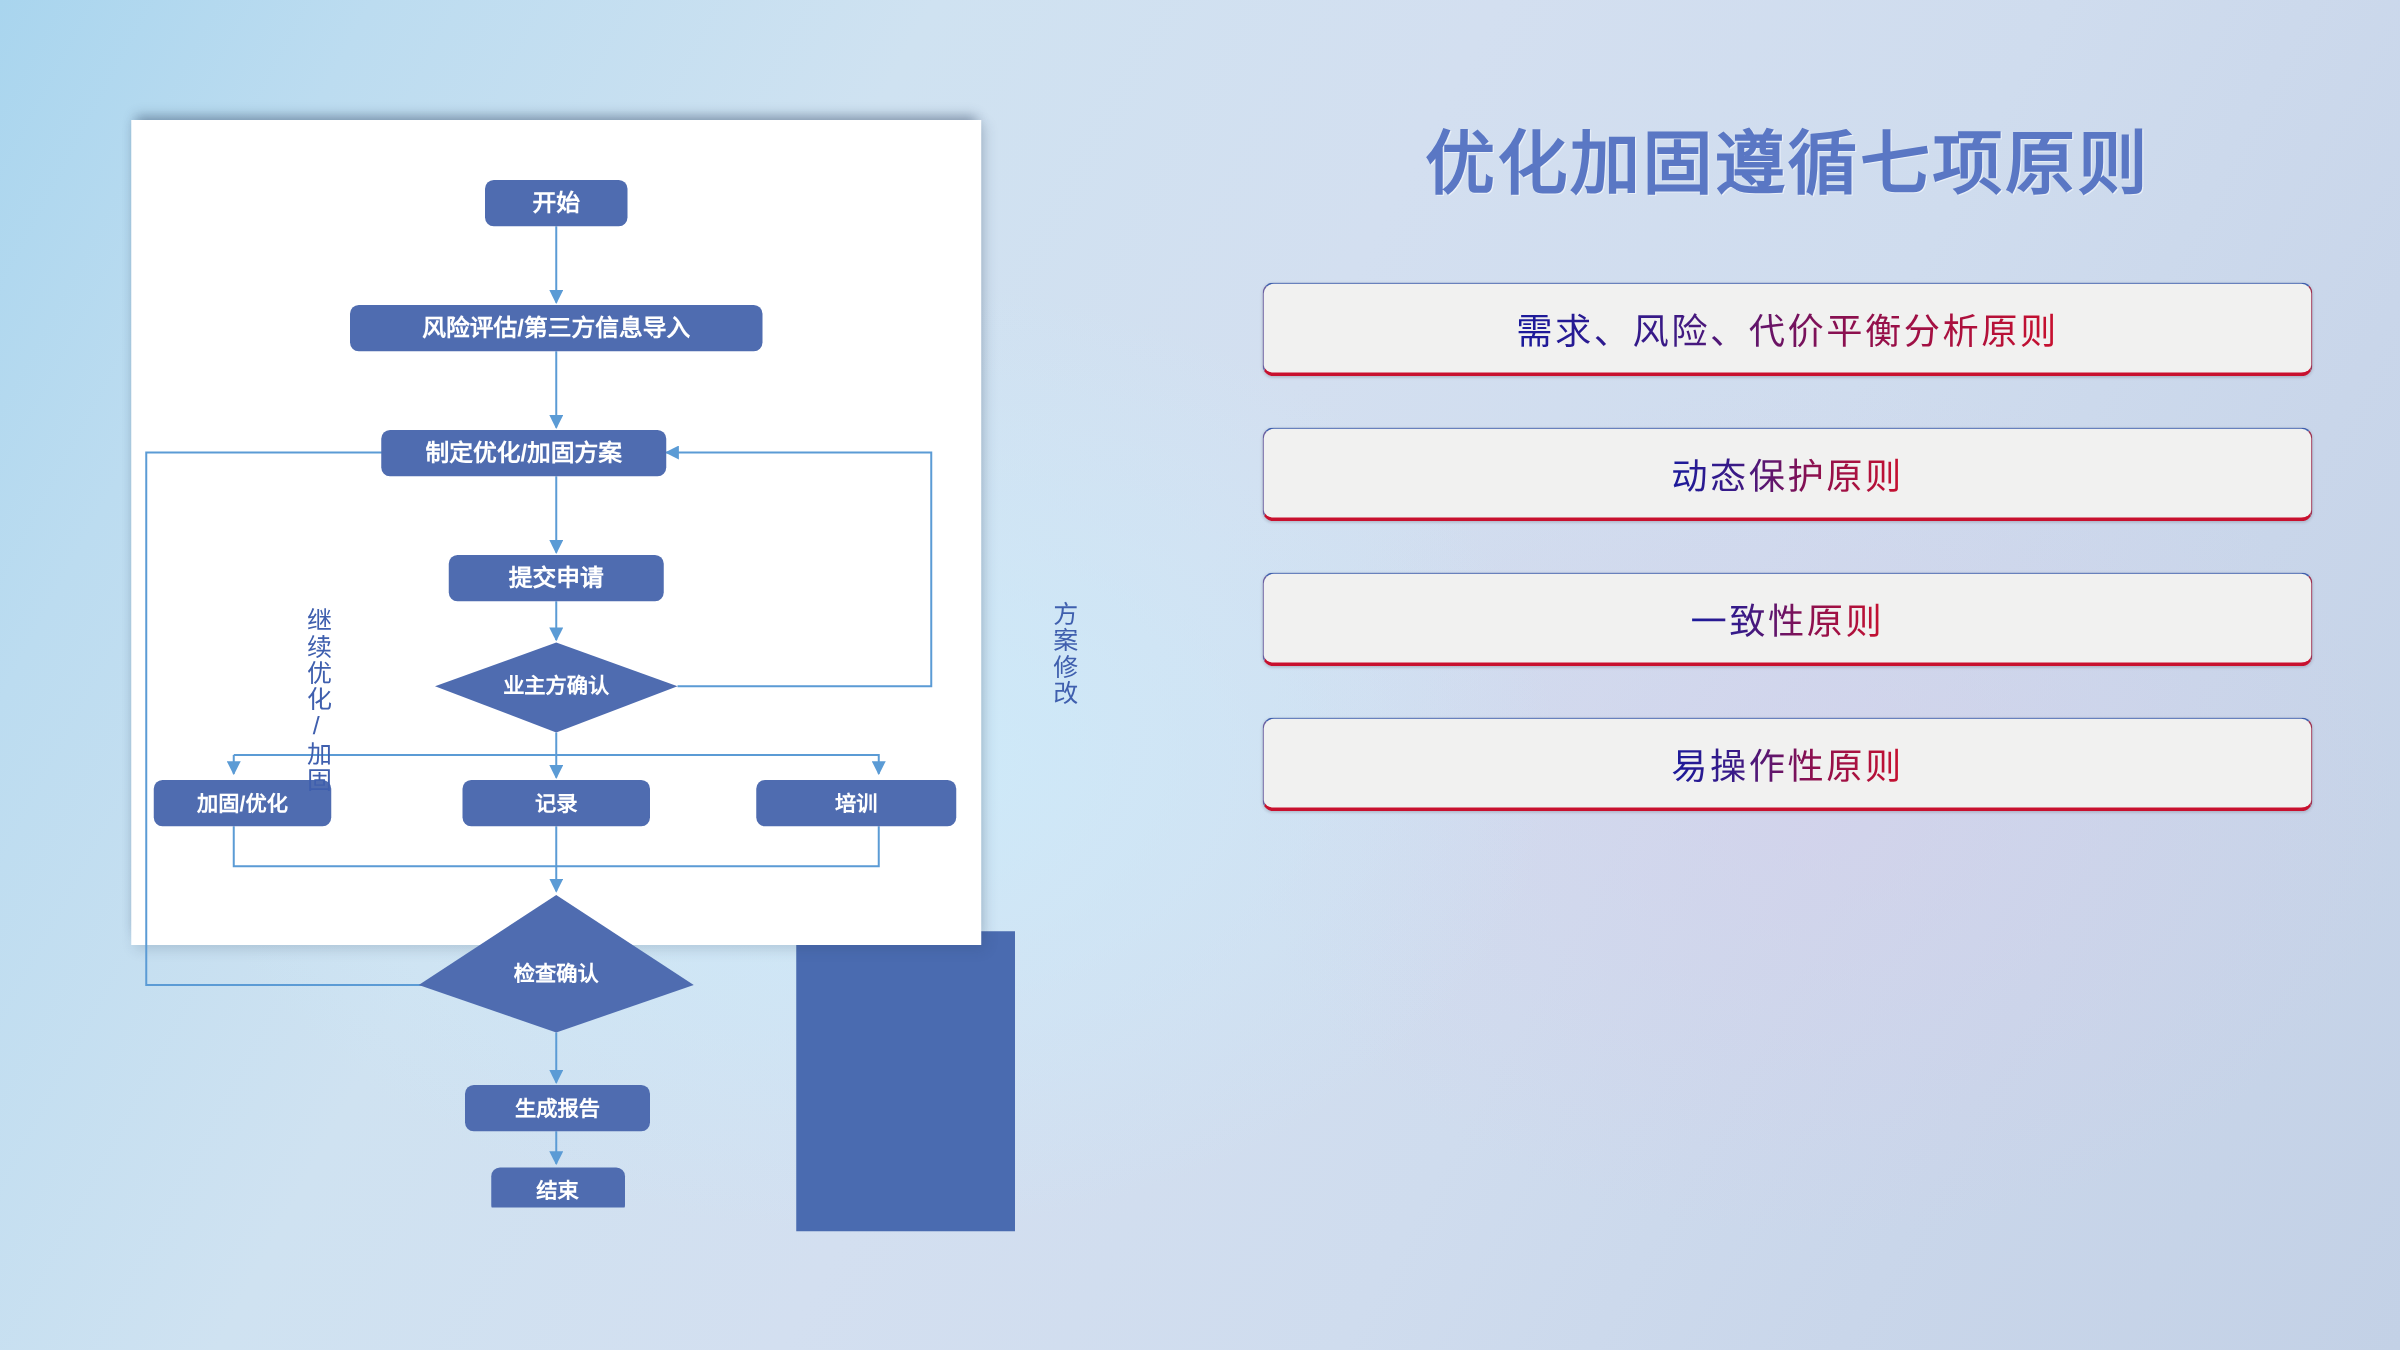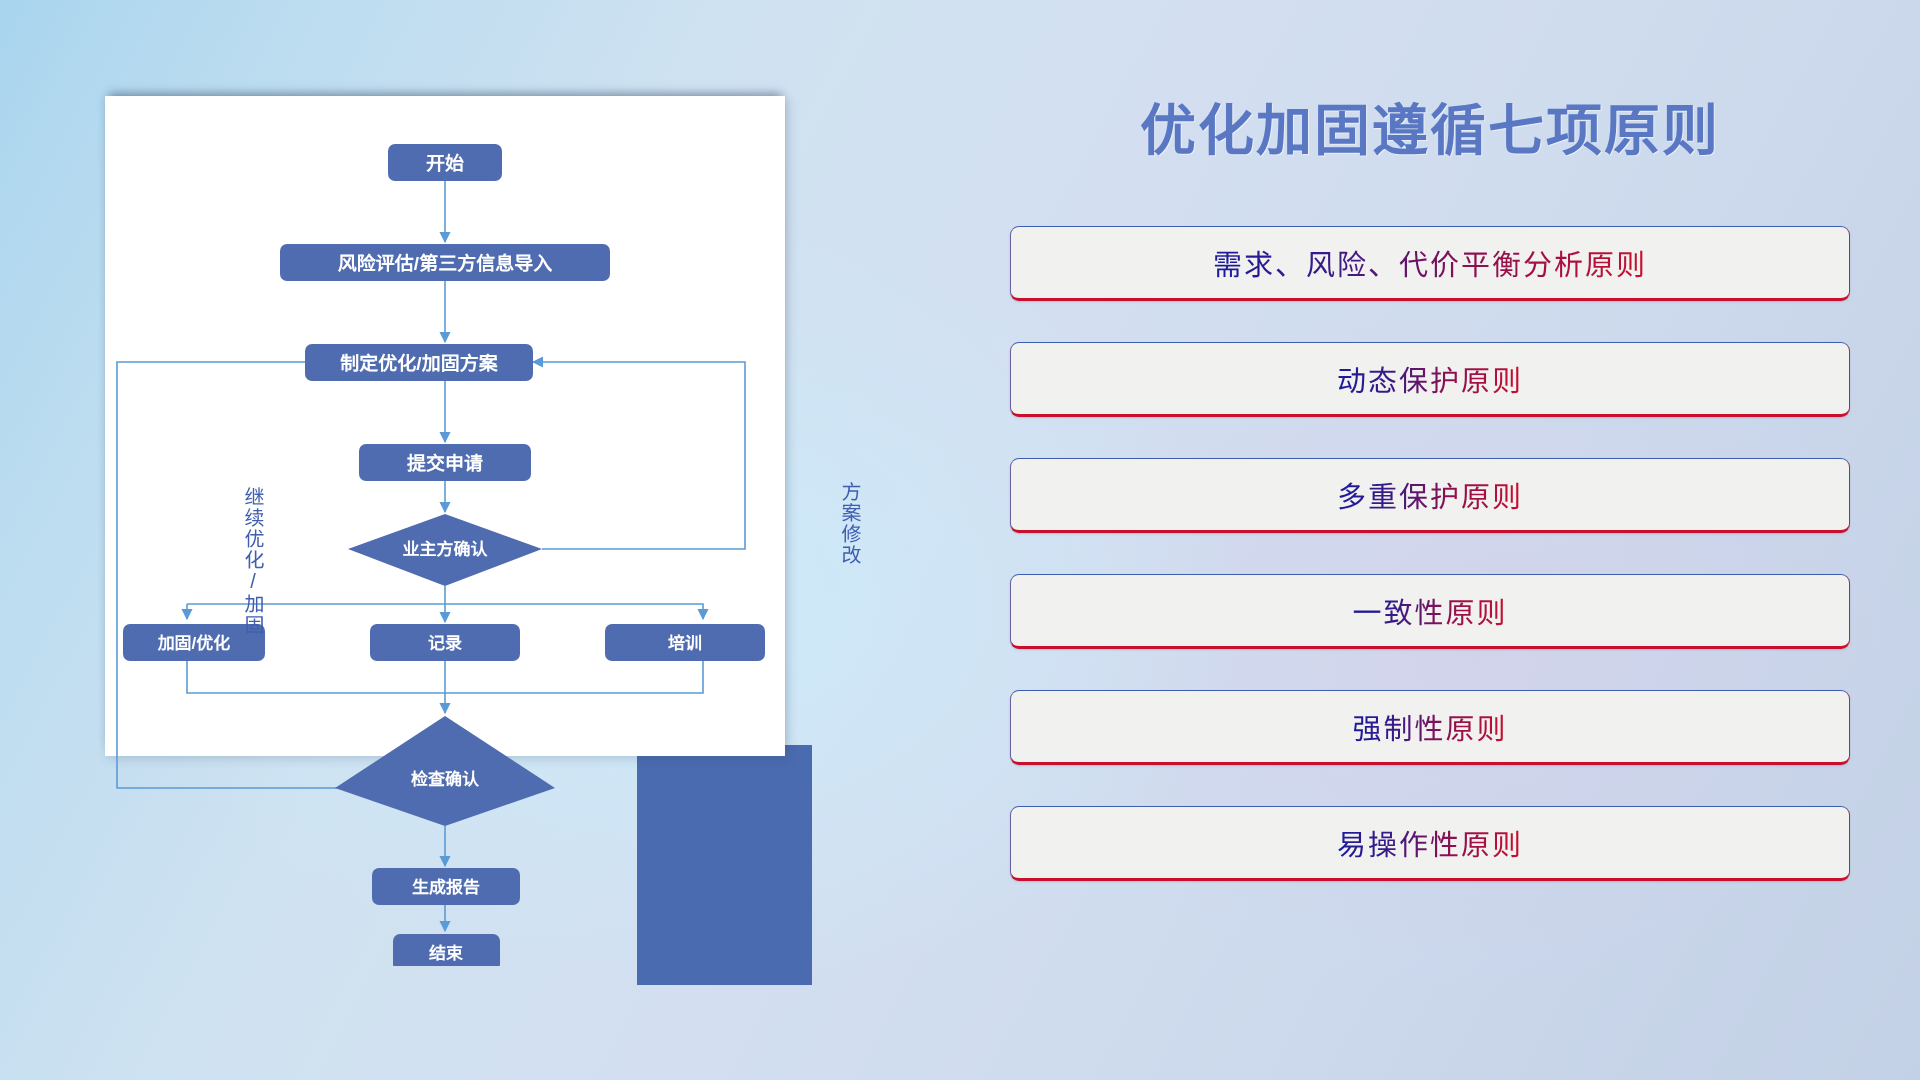--- a/index.html
+++ b/index.html
@@ -257,31 +257,25 @@
 
       <div class="principle-box">
         <span class="principle-label">需求、风险、代价平衡分析原则</span>
       </div>
 
 
       <div class="principle-box">
         <span class="principle-label">动态保护原则</span>
       </div>
 
-      <div class="principle-box">
-        <span class="principle-label">多重保护原则</span>
-      </div>
 
       <div class="principle-box">
         <span class="principle-label">一致性原则</span>
       </div>
 
-      <div class="principle-box">
-        <span class="principle-label">强制性原则</span>
-      </div>
 
       <div class="principle-box">
         <span class="principle-label">易操作性原则</span>
       </div>
 
     </div>
   </div>
 
 </div>
 

